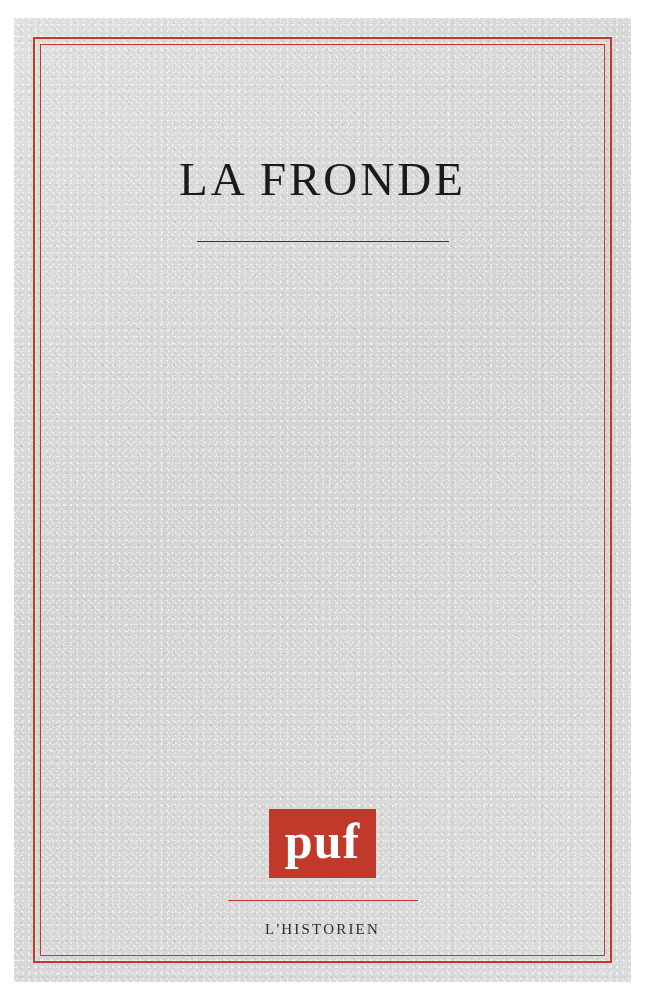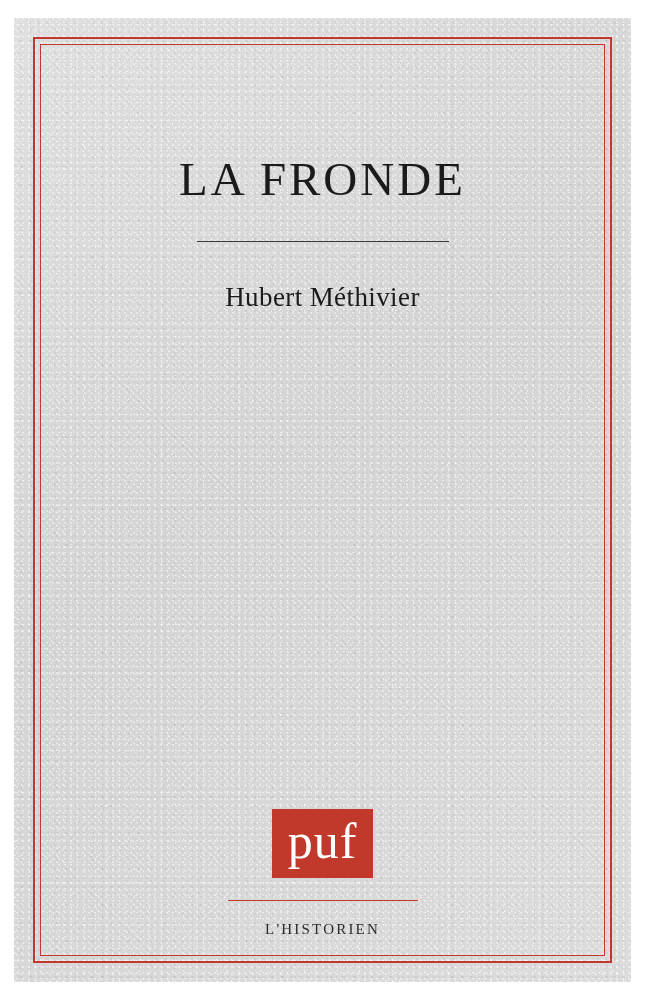--- a/index.html
+++ b/index.html
@@ -99,21 +99,21 @@
     left: 0;
     width: 645px;
     text-align: center;
   }
   .puf-logo {
     display: inline-block;
     background: #c0392b;
     color: #ffffff;
     font-family: "Liberation Serif", serif;
     font-size: 50px;
-    font-weight: 400;
+    font-weight: 700;
     line-height: 1;
     padding: 7px 16px 12px 16px;
     letter-spacing: 1px;
   }
   .collection-rule {
     width: 190px;
     height: 1px;
     background: #c0392b;
     margin: 22px auto 0 auto;
   }
@@ -134,21 +134,20 @@
   <div class="page-edge edge-bottom"></div>
   <div class="page-edge edge-left"></div>
   <div class="page-edge edge-right"></div>
 
   <div class="frame-outer"></div>
   <div class="frame-inner"></div>
 
   <div class="title-block">
     <h1 class="book-title">LA FRONDE</h1>
     <div class="title-rule"></div>
-    <div class="book-author">Hubert Méthivier</div>
   </div>
 
   <div class="publisher-block">
     <div class="puf-logo">puf</div>
     <div class="collection-rule"></div>
     <div class="collection-name">L'HISTORIEN</div>
   </div>
 
 </div>
 

